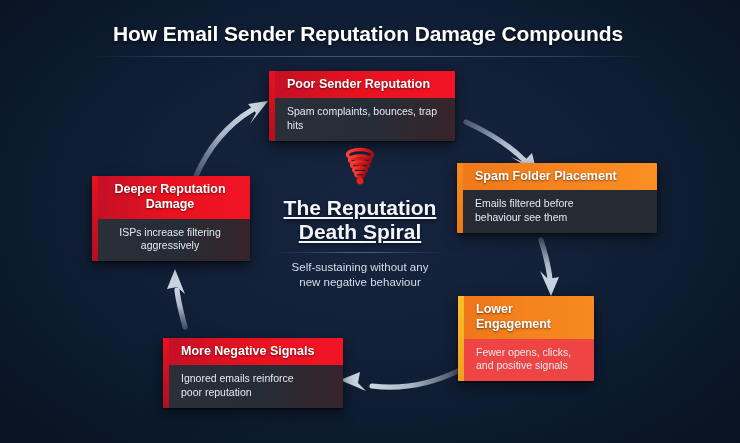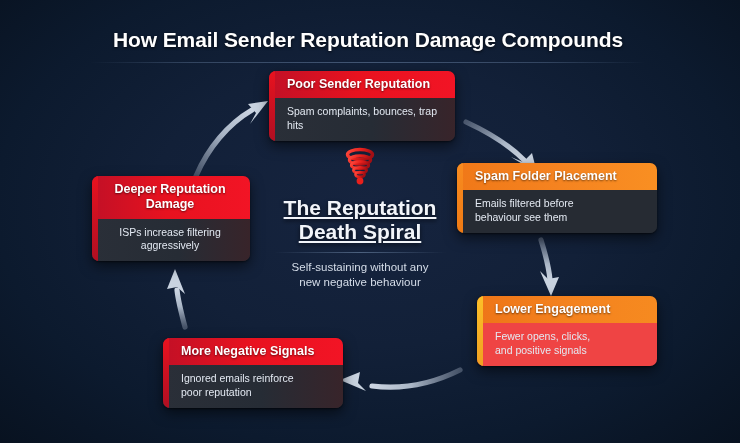--- a/index.html
+++ b/index.html
@@ -15,21 +15,21 @@
     background:
       radial-gradient(ellipse 520px 340px at 50% 46%, #16243f 0%, #122038 42%, #0c1a2e 72%, #081220 100%);
     font-family: "Liberation Sans", sans-serif;
     -webkit-font-smoothing: antialiased;
   }
 
   
   #title-area {
     position: absolute;
     left: 0;
-    top: 28px;
+    top: 22px;
     width: 736px;
     text-align: center;
   }
   #page-title {
     font-size: 21px;
     font-weight: bold;
     color: #ffffff;
     letter-spacing: -0.1px;
     text-shadow: 0 1px 3px rgba(0,0,0,0.75);
     line-height: 1.1;
@@ -50,21 +50,21 @@
   #arrows-layer {
     position: absolute;
     left: 0; top: 0;
     width: 740px; height: 443px;
     pointer-events: none;
   }
 
   
   .node-card {
     position: absolute;
-    border-radius: 7px;
+    border-radius: 1px;
     overflow: hidden;
     background: #222831;
     box-shadow: 0 5px 13px rgba(0,0,0,0.55), 0 1px 2px rgba(0,0,0,0.5);
   }
   .card-accent {
     position: absolute;
     left: 0; top: 0; bottom: 0;
     width: 6px;
     z-index: 3;
   }
@@ -104,21 +104,21 @@
   }
   .card-amber .card-body { background: #ef4444; }
   .card-amber .card-accent { background: linear-gradient(to bottom,#fcc029,#f0a021); }
 
   .centered .card-head,
   .centered .card-body { text-align: center; padding-left: 14px; padding-right: 16px; }
 
   
   #card-poor-sender   { left: 269px; top: 71px;  width: 186px; }
   #card-spam-folder   { left: 457px; top: 163px; width: 200px; }
-  #card-lower-engage  { left: 477px; top: 296px; width: 180px; }
+  #card-lower-engage  { left: 458px; top: 296px; width: 136px; }
   #card-more-negative { left: 163px; top: 338px; width: 180px; }
   #card-deeper-damage { left: 92px;  top: 176px; width: 158px; }
 
   
   #center-hub {
     position: absolute;
     left: 255px;
     top: 146px;
     width: 210px;
     text-align: center;

